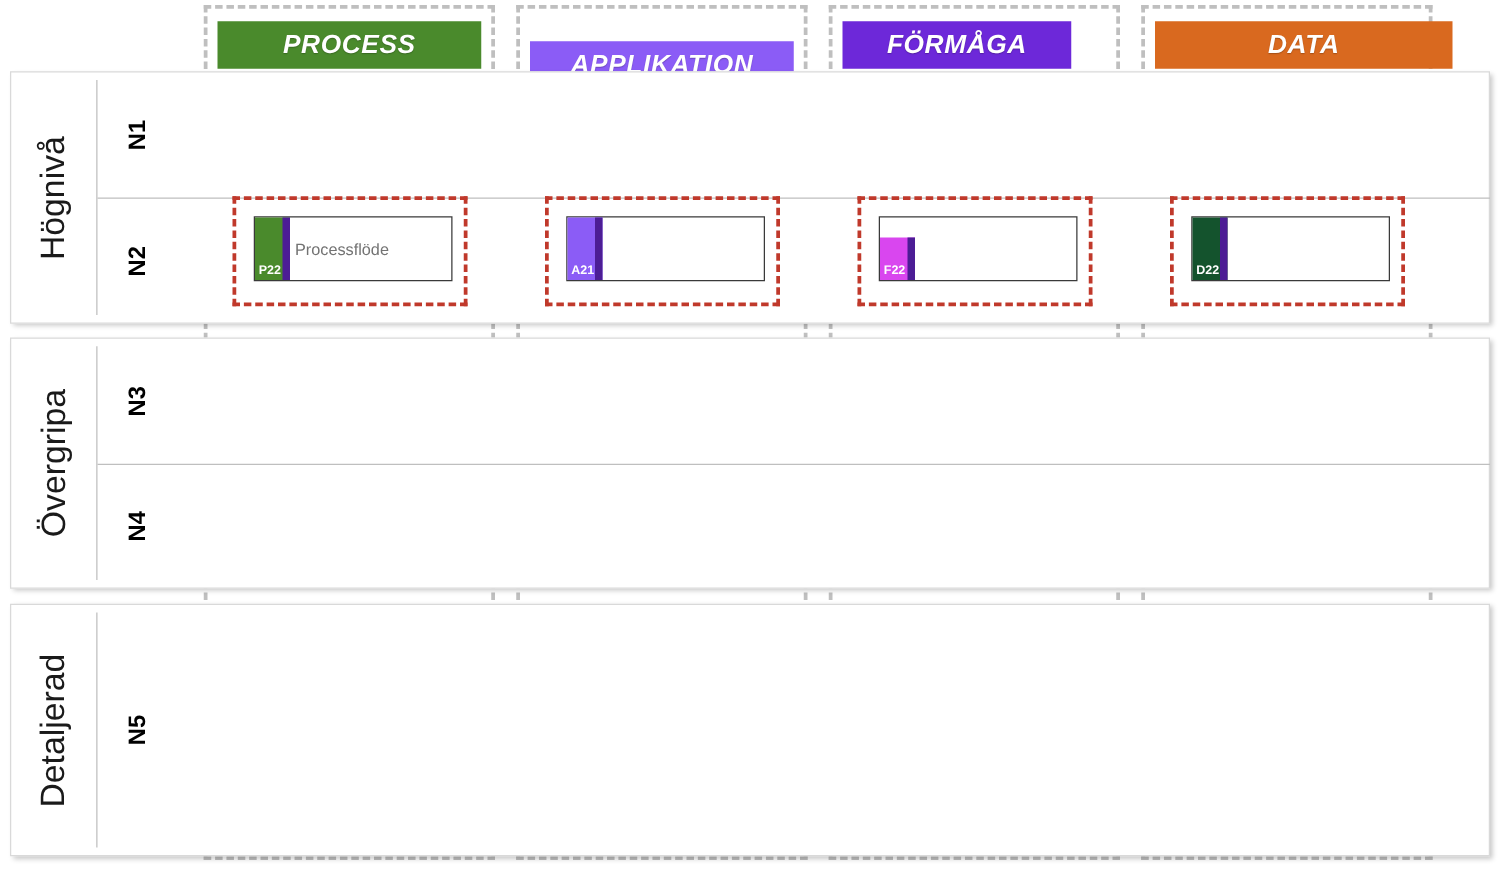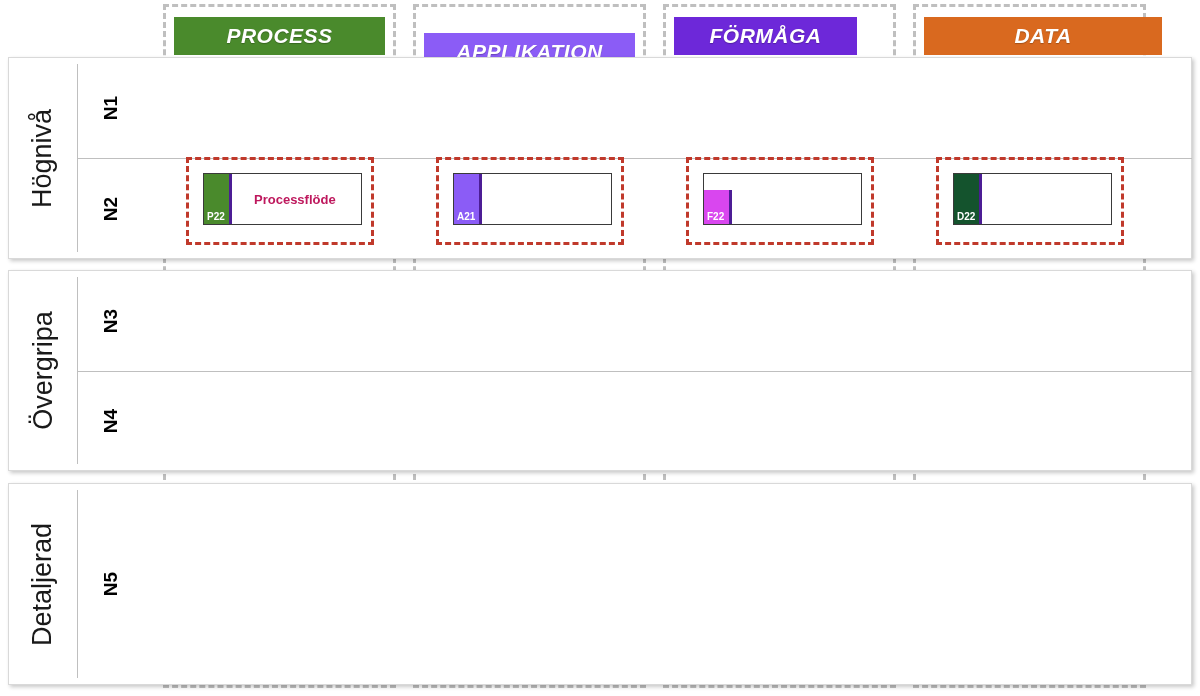--- a/index.html
+++ b/index.html
@@ -129,39 +129,38 @@
     border: 1px solid #3a3a3a;
     background: #ffffff;
     box-sizing: border-box;
     display: flex;
     align-items: stretch;
   }
   .artifact .tab {
     width: 28px;
     flex: 0 0 28px;
     position: relative;
-    border-right: 3px solid #4c1d95;
+    border-right: 6px solid #4c1d95;
     box-sizing: border-box;
   }
   .artifact .tab .code {
     position: absolute;
     left: 3px;
     bottom: 2px;
     font-size: 10px;
     font-weight: bold;
     color: #ffffff;
   }
   .artifact .label {
     flex: 1 1 auto;
     display: flex;
     align-items: center;
-    padding-left: 22px;
+    padding-left: 4px;
     font-size: 13px;
-    color: #be185d;
-    font-weight: bold;
+    color: #737373;
   }
 
   
   #callout {
     position: absolute;
     left: 8px;
     top: 253px;
     width: 216px;
     height: 85px;
   }

